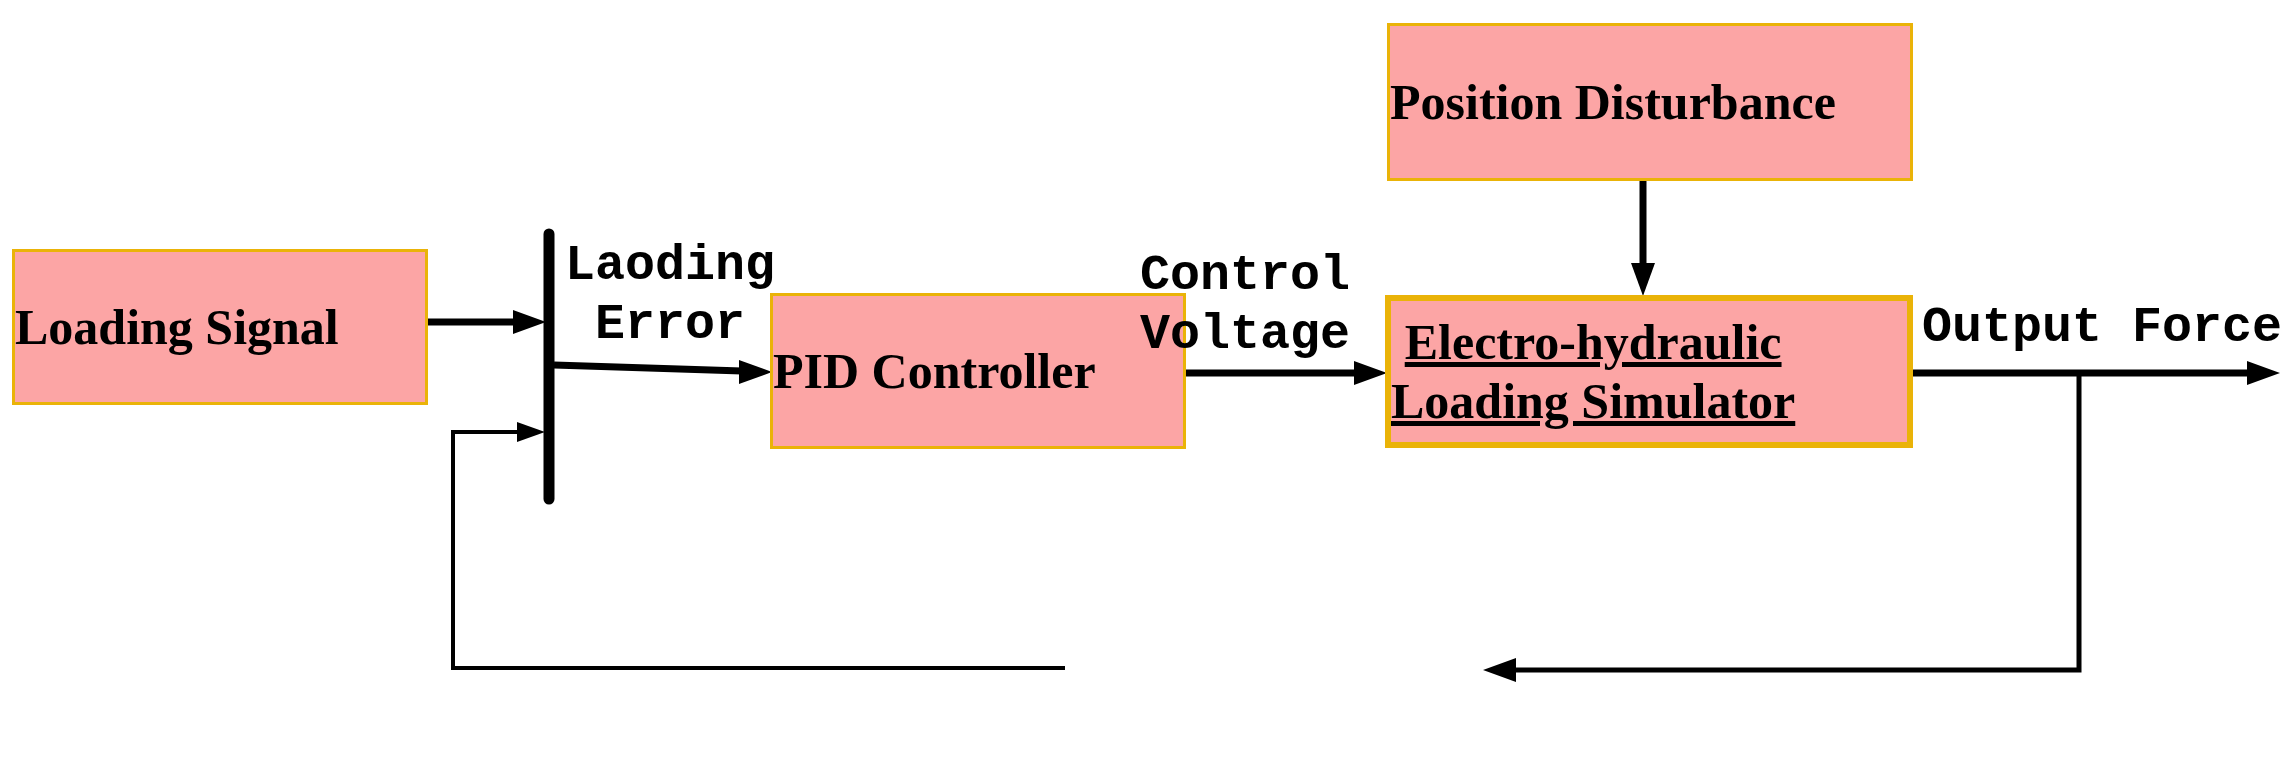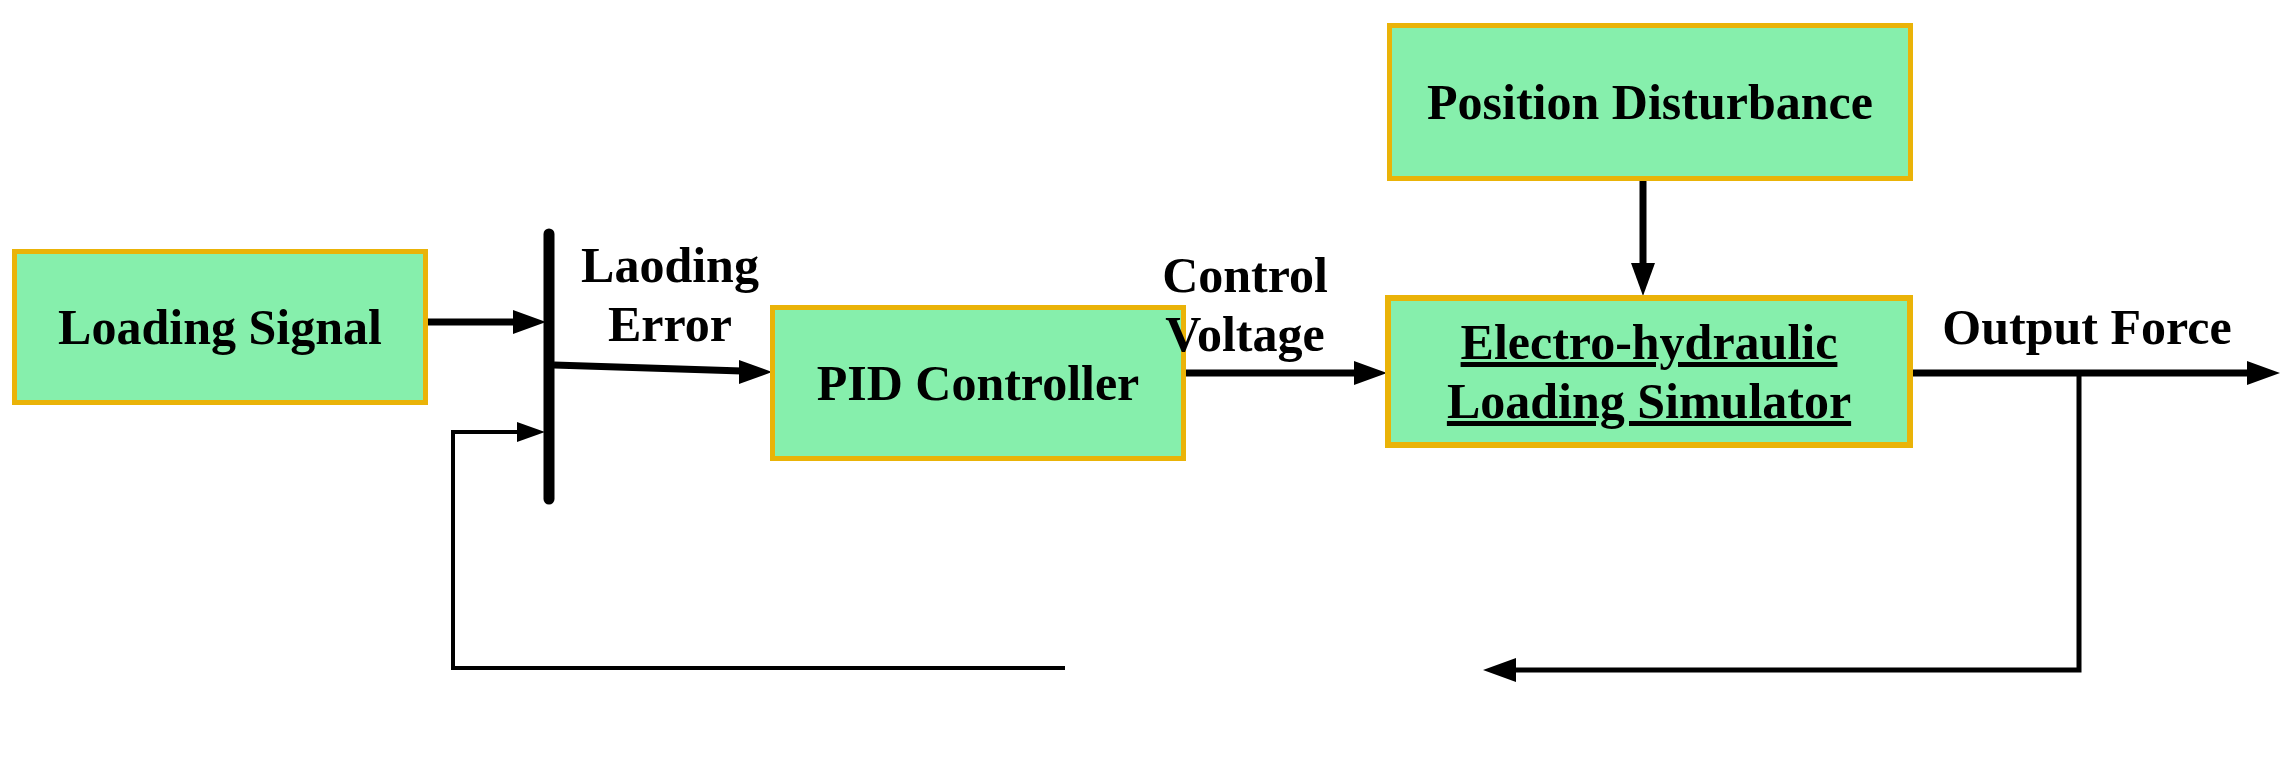--- a/index.html
+++ b/index.html
@@ -18,41 +18,42 @@
   }
   .wires {
     position: absolute;
     left: 0;
     top: 0;
     width: 2289px;
     height: 758px;
   }
   .box {
     position: absolute;
-    background: #86efac;
-    border: 5px solid #eab308;
+    background: #fca5a5;
+    border: 3px solid #eab308;
     display: flex;
     align-items: center;
-    justify-content: center;
+    justify-content: flex-start;
     text-align: center;
     box-sizing: border-box;
   }
   .box-label, .edge-label {
     font-weight: 700;
     font-size: 50px;
     line-height: 1.18;
     white-space: pre-line;
     text-align: center;
   }
   .edge-label {
     position: absolute;
+    font-family: Liberation Mono, monospace;
   }
   
   #box-loading-signal       { left: 12px;   top: 249px; width: 416px; height: 156px; }
-  #box-pid-controller       { left: 770px;  top: 293px; width: 416px; height: 156px; margin-top: 12px; }
+  #box-pid-controller       { left: 770px;  top: 293px; width: 416px; height: 156px; }
   #box-position-disturbance { left: 1387px; top: 23px;  width: 526px; height: 158px; }
   #box-electro-hydraulic    { left: 1385px; top: 295px; width: 528px; height: 153px; border-width: 6px; text-decoration: underline; }
   #box-force-feedback       { left: 1065px; top: 583px; width: 417px; height: 154px; }
 
   #label-loading-error  { left: 545px;  top: 236px; width: 250px; }
   #label-control-voltage{ left: 1137px; top: 246px; width: 216px; }
   #label-output-force   { left: 1922px; top: 298px; width: 330px; white-space: nowrap; }
 </style>
 </head>
 <body>

